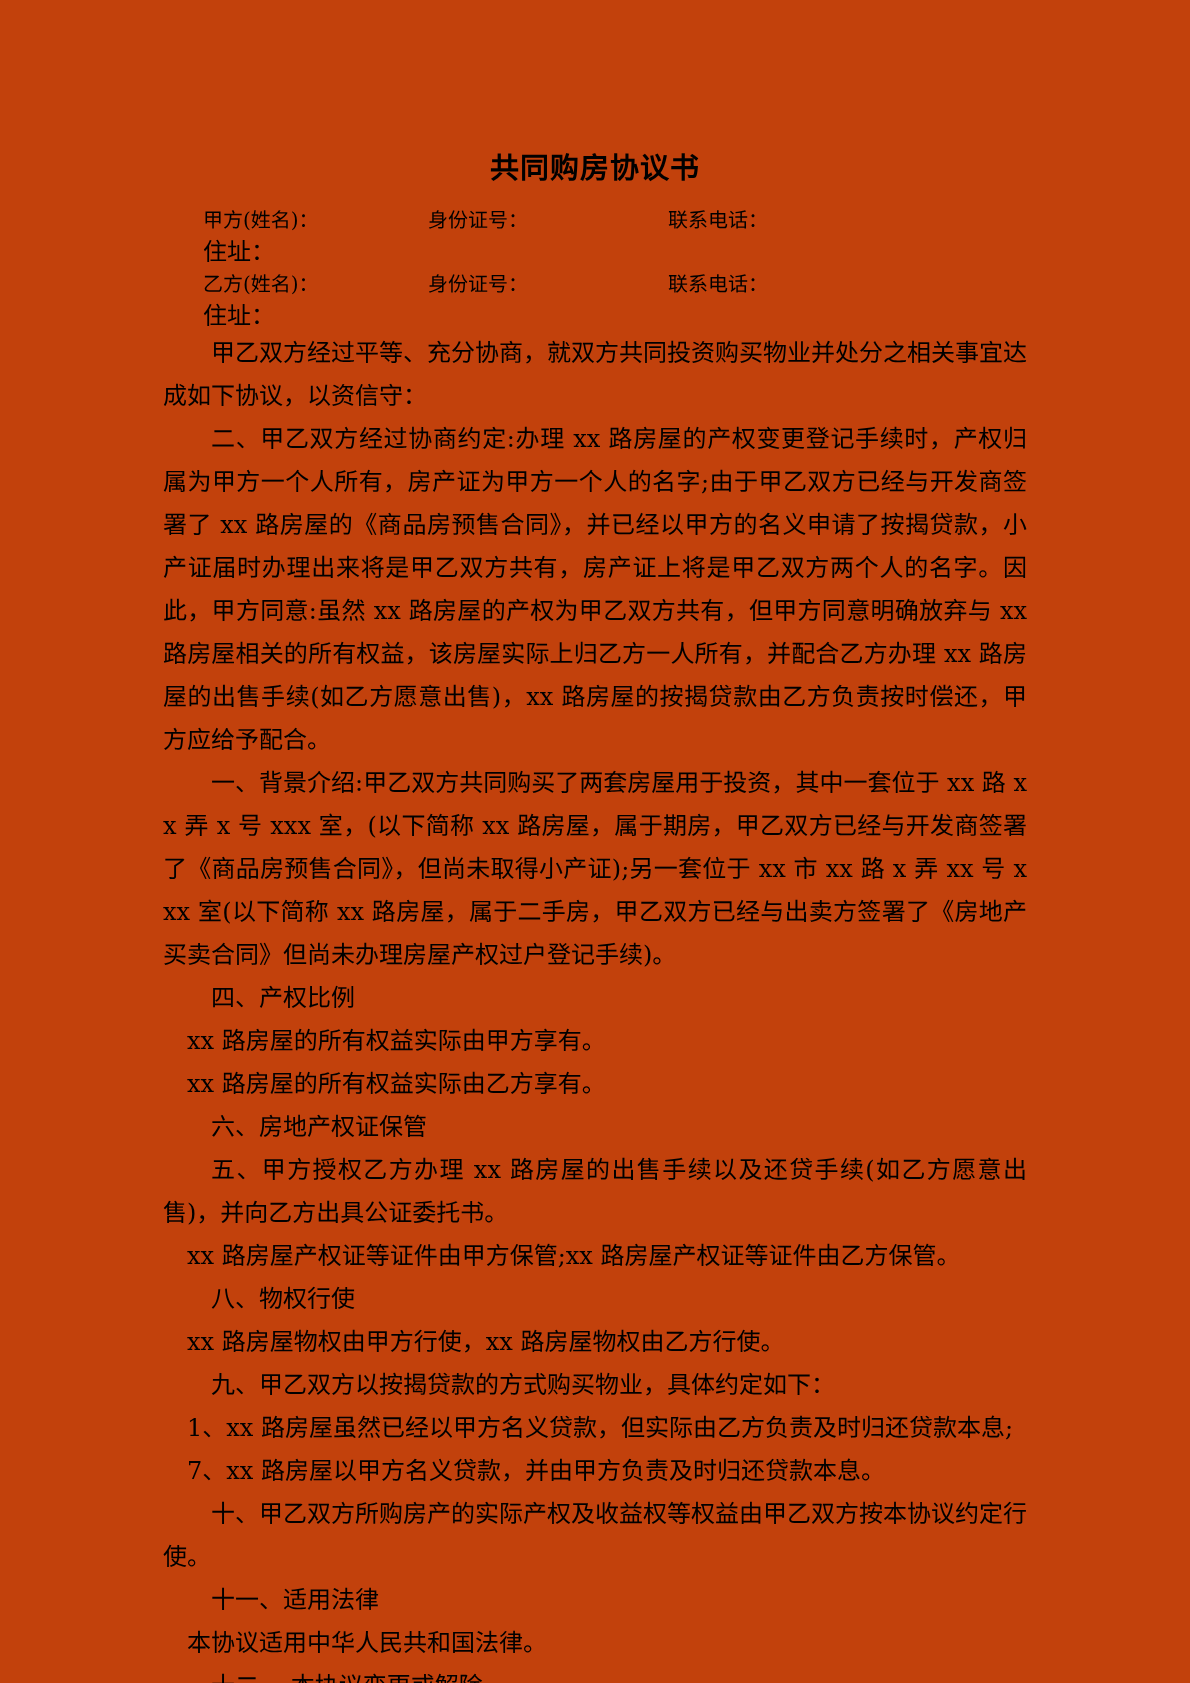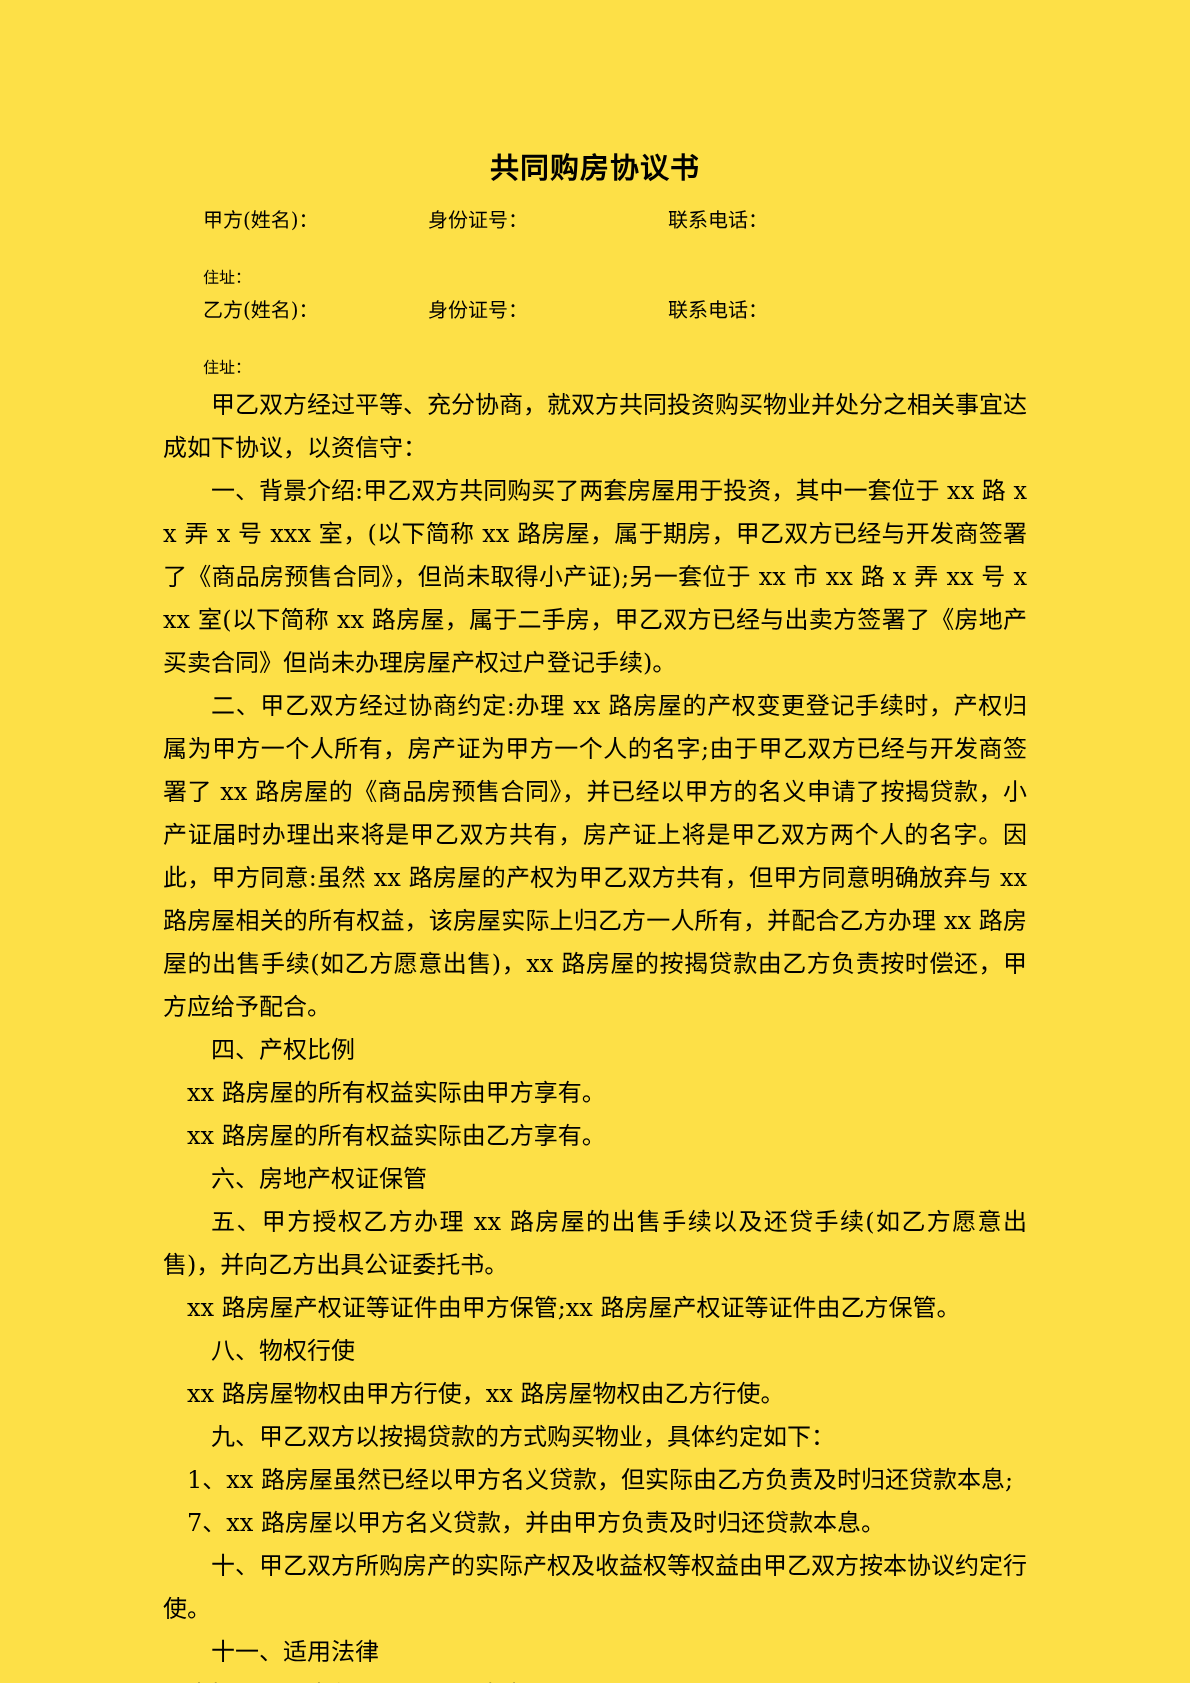--- a/index.html
+++ b/index.html
@@ -10,21 +10,21 @@
   }
   body {
     font-family: "DejaVu Serif", "Liberation Serif", serif;
     color: #000000;
   }
   .page {
     position: relative;
     width: 1190px;
     height: 1683px;
     margin: 0 auto;
-    background: #fde047;
+    background: #c2410c;
     box-sizing: border-box;
     overflow: hidden;
   }
   .doc-body {
     position: absolute;
     left: 163px;
     top: 0;
     width: 864px;
   }
   .doc-title {
@@ -57,23 +57,22 @@
     white-space: nowrap;
   }
   .party-row .col-phone {
     position: absolute;
     left: 505px;
     white-space: nowrap;
   }
   .addr-row {
     height: 32px;
     line-height: 32px;
-    font-size: 16px;
+    font-size: 24px;
     padding-left: 40px;
-    margin-top: 26px;
   }
   p.para {
     margin: 0;
     font-size: 24px;
     line-height: 43px;
     text-align: justify;
     text-justify: inter-ideograph;
     text-indent: 48px;
     word-break: break-all;
   }
@@ -102,22 +101,22 @@
         <span class="col-name">乙方(姓名)：</span>
         <span class="col-id">身份证号：</span>
         <span class="col-phone">联系电话：</span>
       </div>
       <div class="addr-row">住址：</div>
 
     </div>
 
     <div id="paragraph-container">
         <p class="para">甲乙双方经过平等、充分协商，就双方共同投资购买物业并处分之相关事宜达成如下协议，以资信守：</p>
+        <p class="para">二、甲乙双方经过协商约定:办理 xx 路房屋的产权变更登记手续时，产权归属为甲方一个人所有，房产证为甲方一个人的名字;由于甲乙双方已经与开发商签署了 xx 路房屋的《商品房预售合同》，并已经以甲方的名义申请了按揭贷款，小产证届时办理出来将是甲乙双方共有，房产证上将是甲乙双方两个人的名字。因此，甲方同意:虽然 xx 路房屋的产权为甲乙双方共有，但甲方同意明确放弃与 xx 路房屋相关的所有权益，该房屋实际上归乙方一人所有，并配合乙方办理 xx 路房屋的出售手续(如乙方愿意出售)，xx 路房屋的按揭贷款由乙方负责按时偿还，甲方应给予配合。</p>
         <p class="para">一、背景介绍:甲乙双方共同购买了两套房屋用于投资，其中一套位于 xx 路 xx 弄 x 号 xxx 室，(以下简称 xx 路房屋，属于期房，甲乙双方已经与开发商签署了《商品房预售合同》，但尚未取得小产证);另一套位于 xx 市 xx 路 x 弄 xx 号 xxx 室(以下简称 xx 路房屋，属于二手房，甲乙双方已经与出卖方签署了《房地产买卖合同》但尚未办理房屋产权过户登记手续)。</p>
-        <p class="para">二、甲乙双方经过协商约定:办理 xx 路房屋的产权变更登记手续时，产权归属为甲方一个人所有，房产证为甲方一个人的名字;由于甲乙双方已经与开发商签署了 xx 路房屋的《商品房预售合同》，并已经以甲方的名义申请了按揭贷款，小产证届时办理出来将是甲乙双方共有，房产证上将是甲乙双方两个人的名字。因此，甲方同意:虽然 xx 路房屋的产权为甲乙双方共有，但甲方同意明确放弃与 xx 路房屋相关的所有权益，该房屋实际上归乙方一人所有，并配合乙方办理 xx 路房屋的出售手续(如乙方愿意出售)，xx 路房屋的按揭贷款由乙方负责按时偿还，甲方应给予配合。</p>
         <p class="para">四、产权比例</p>
         <p class="para indent1">xx 路房屋的所有权益实际由甲方享有。</p>
         <p class="para indent1">xx 路房屋的所有权益实际由乙方享有。</p>
         <p class="para">六、房地产权证保管</p>
         <p class="para">五、甲方授权乙方办理 xx 路房屋的出售手续以及还贷手续(如乙方愿意出售)，并向乙方出具公证委托书。</p>
         <p class="para indent1">xx 路房屋产权证等证件由甲方保管;xx 路房屋产权证等证件由乙方保管。</p>
         <p class="para">八、物权行使</p>
         <p class="para indent1">xx 路房屋物权由甲方行使，xx 路房屋物权由乙方行使。</p>
         <p class="para">九、甲乙双方以按揭贷款的方式购买物业，具体约定如下：</p>
         <p class="para indent1">1、xx 路房屋虽然已经以甲方名义贷款，但实际由乙方负责及时归还贷款本息;</p>

